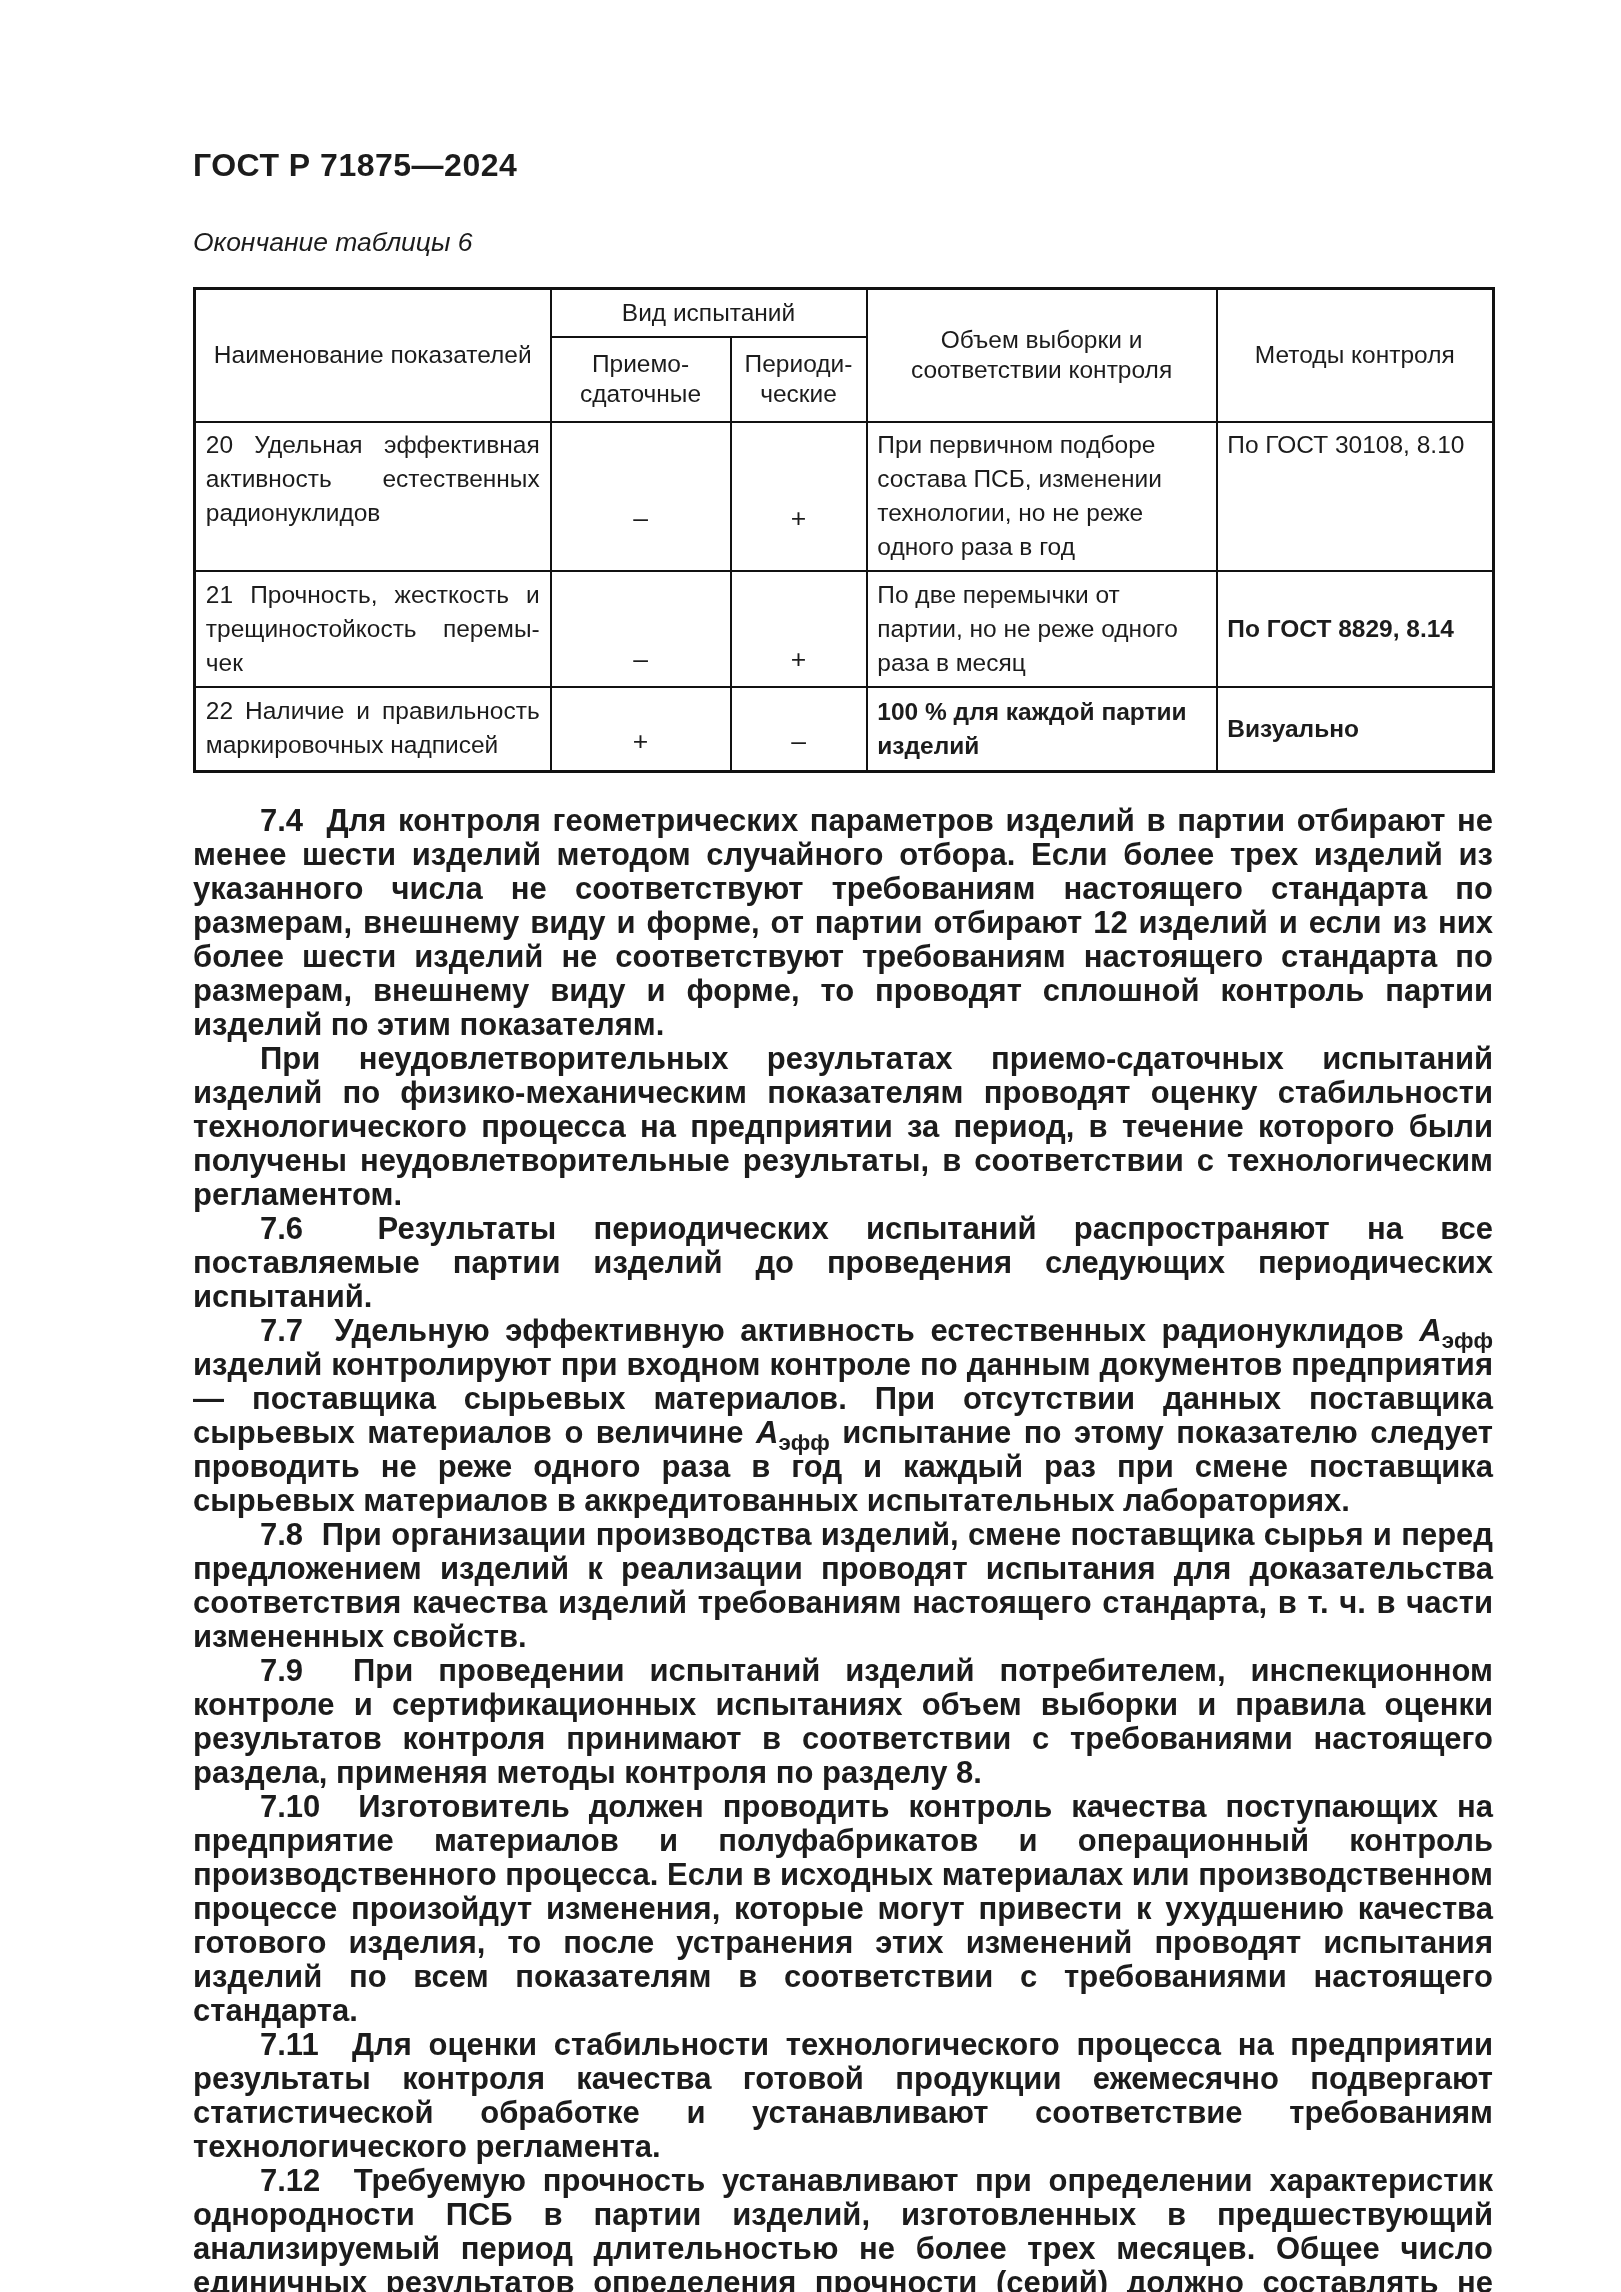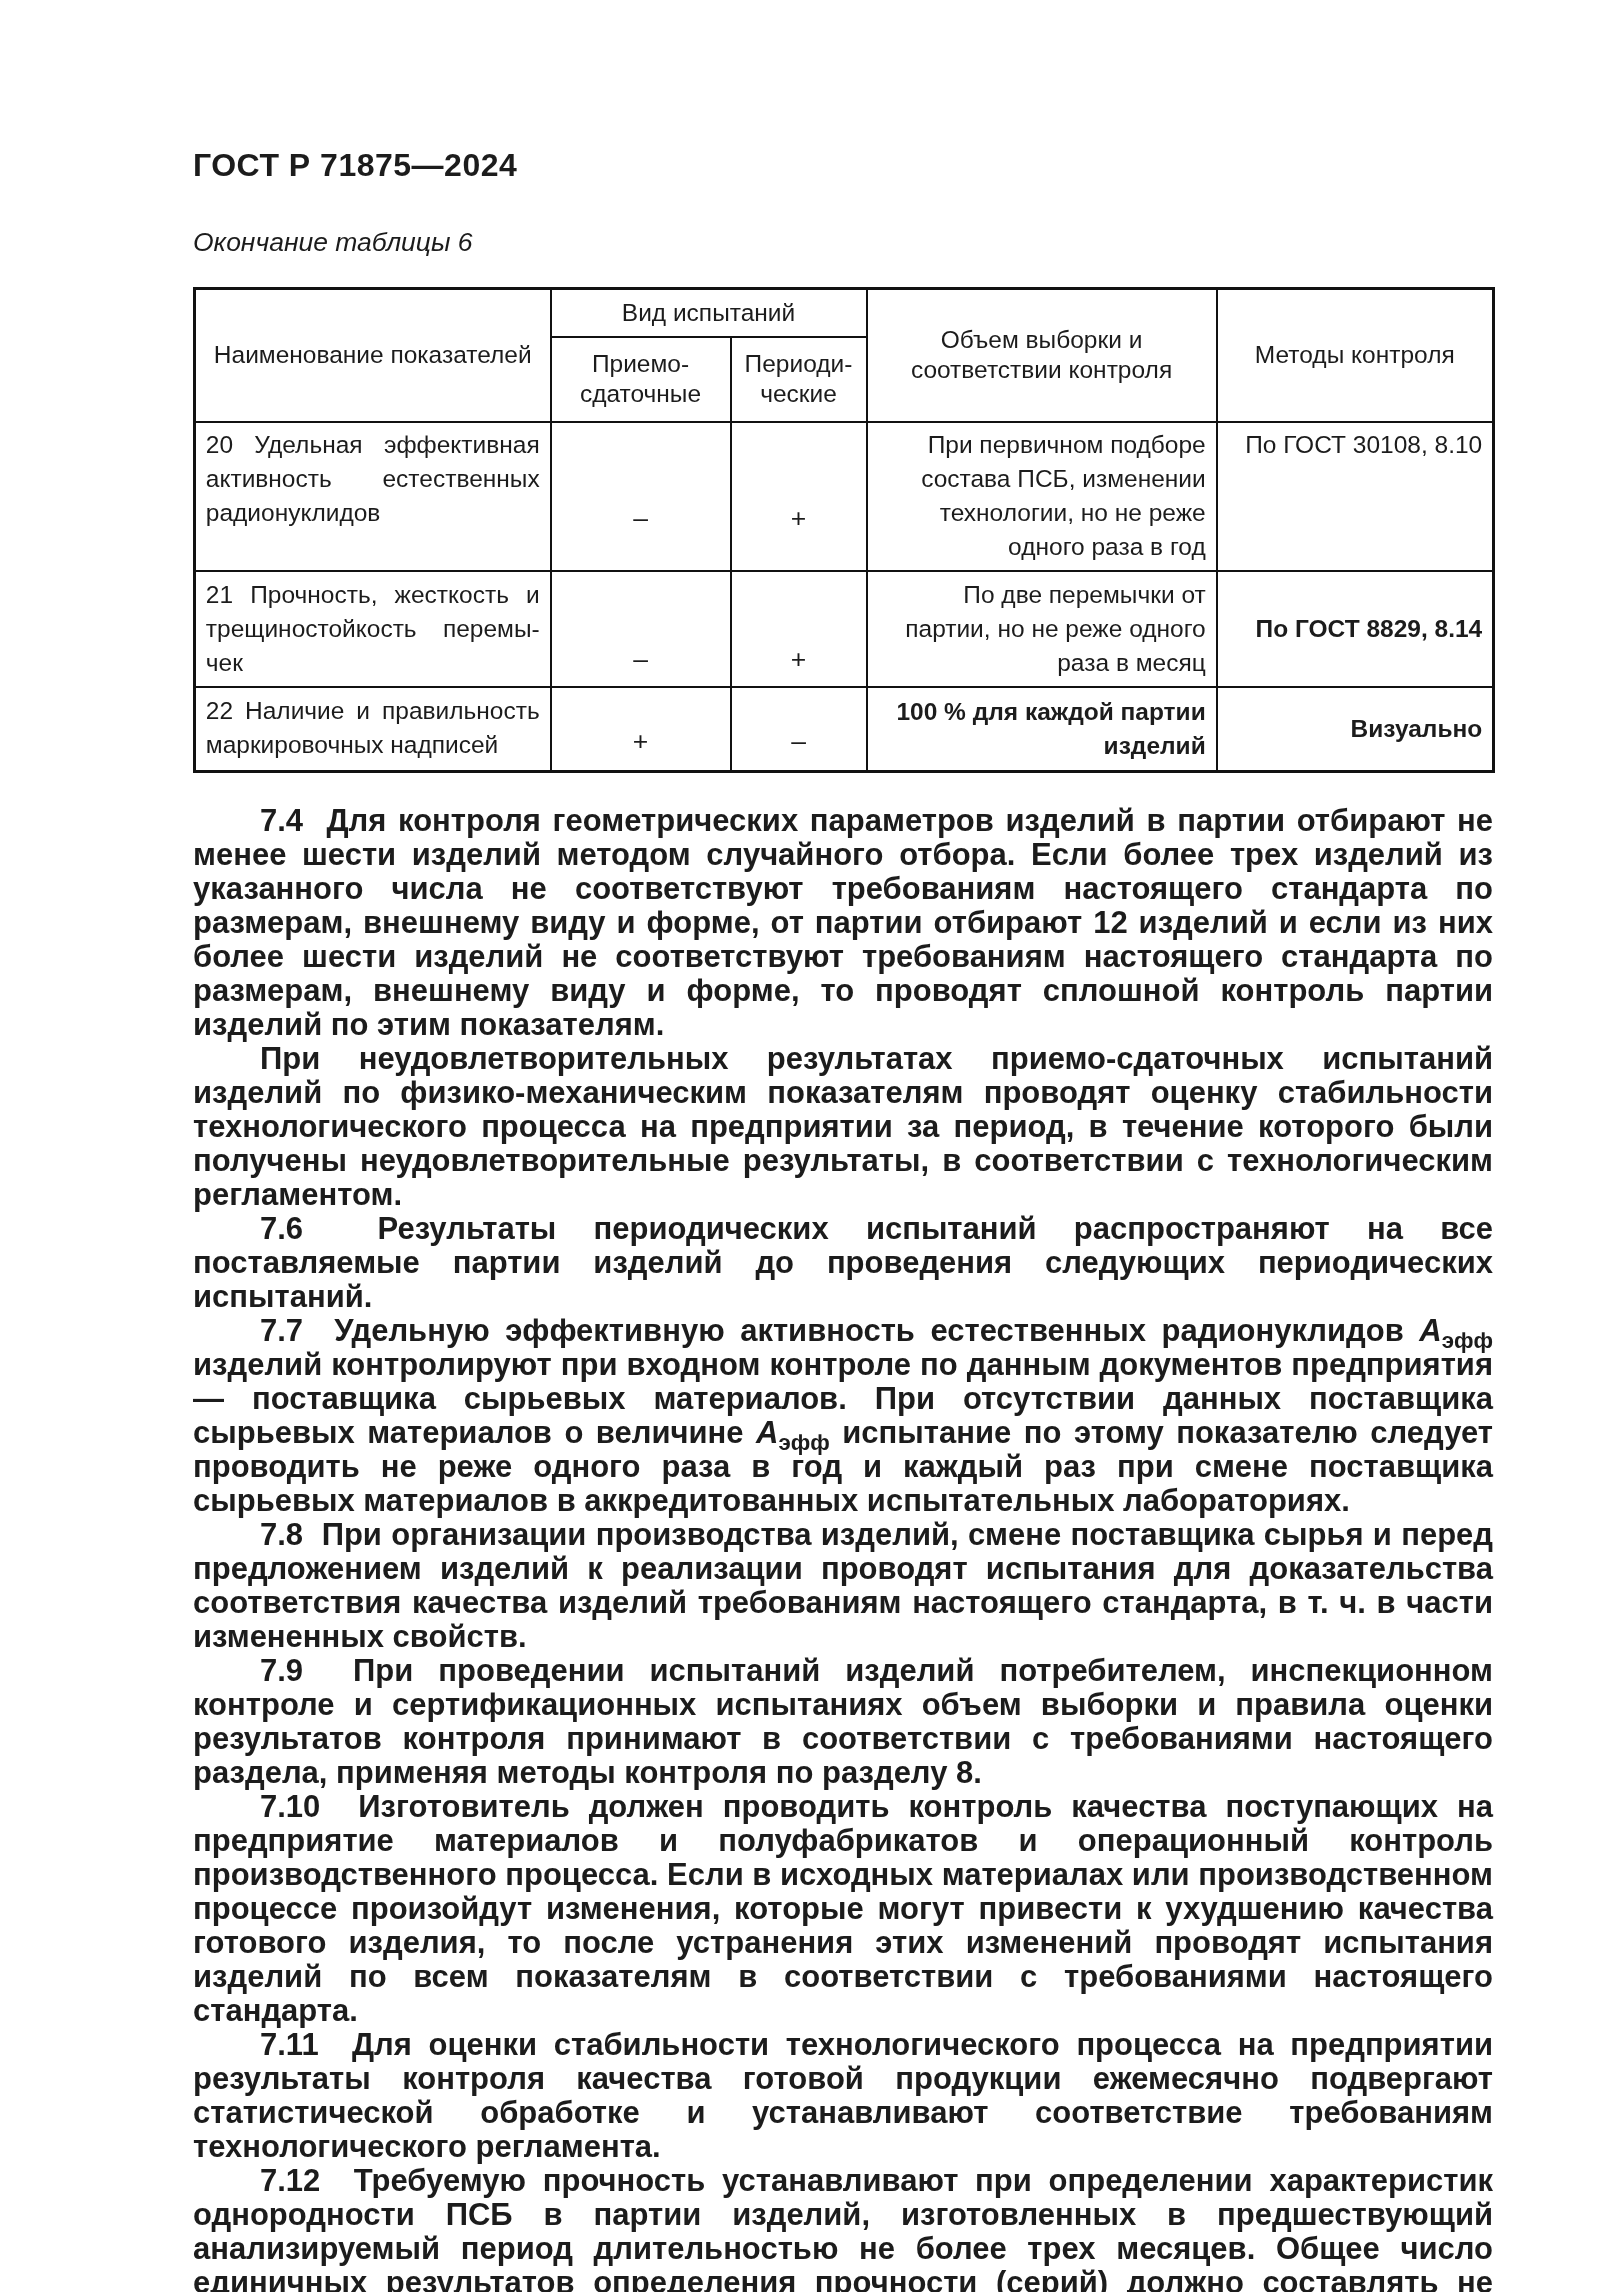--- a/index.html
+++ b/index.html
@@ -63,21 +63,21 @@
   td.mark {
     text-align: center;
     vertical-align: bottom;
     font-size: 26.5px;
     line-height: 29px;
   }
   tr.r20 td.mark { padding-bottom: 37px; }
   tr.r21 td.mark { padding-bottom: 11.8px; }
   tr.r22 td.mark { padding-bottom: 13.7px; }
   td.vol, td.method {
-    text-align: right;
+    text-align: left;
     line-height: 34px;
     padding: 7.8px 7.8px;
   }
   tr.r20 td.vol, tr.r21 td.vol, tr.r20 td.method { vertical-align: top; }
   tr.r22 td.vol, tr.r21 td.method, tr.r22 td.method { vertical-align: middle; font-weight: bold; }
   .body-text { margin-top: 31px; }
   .para {
     margin: 0;
     font-size: 31px;
     line-height: 34px;

